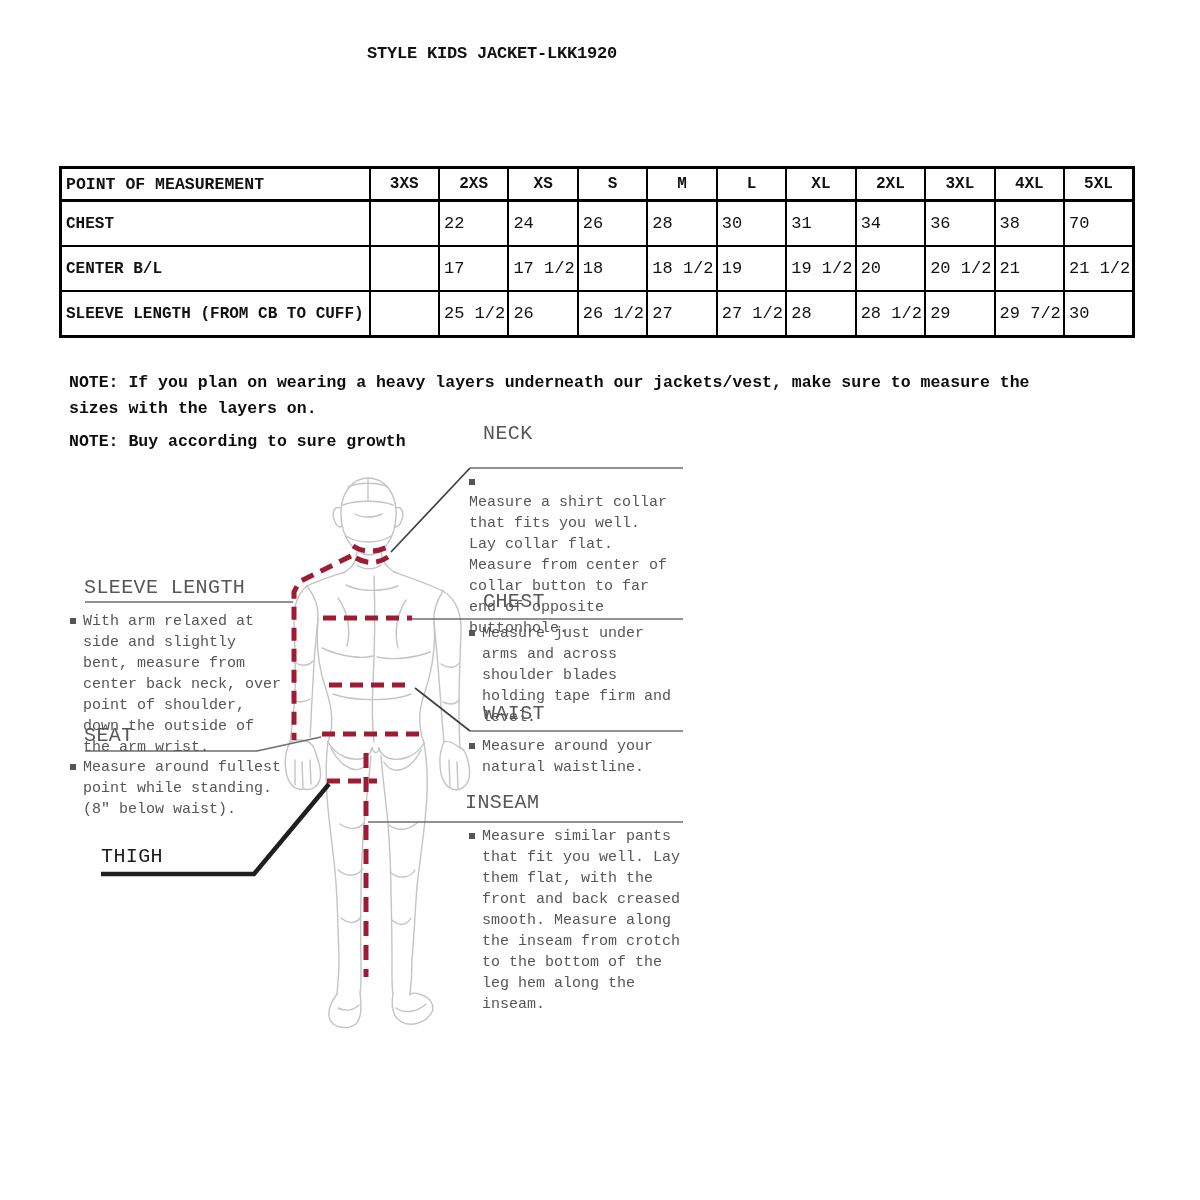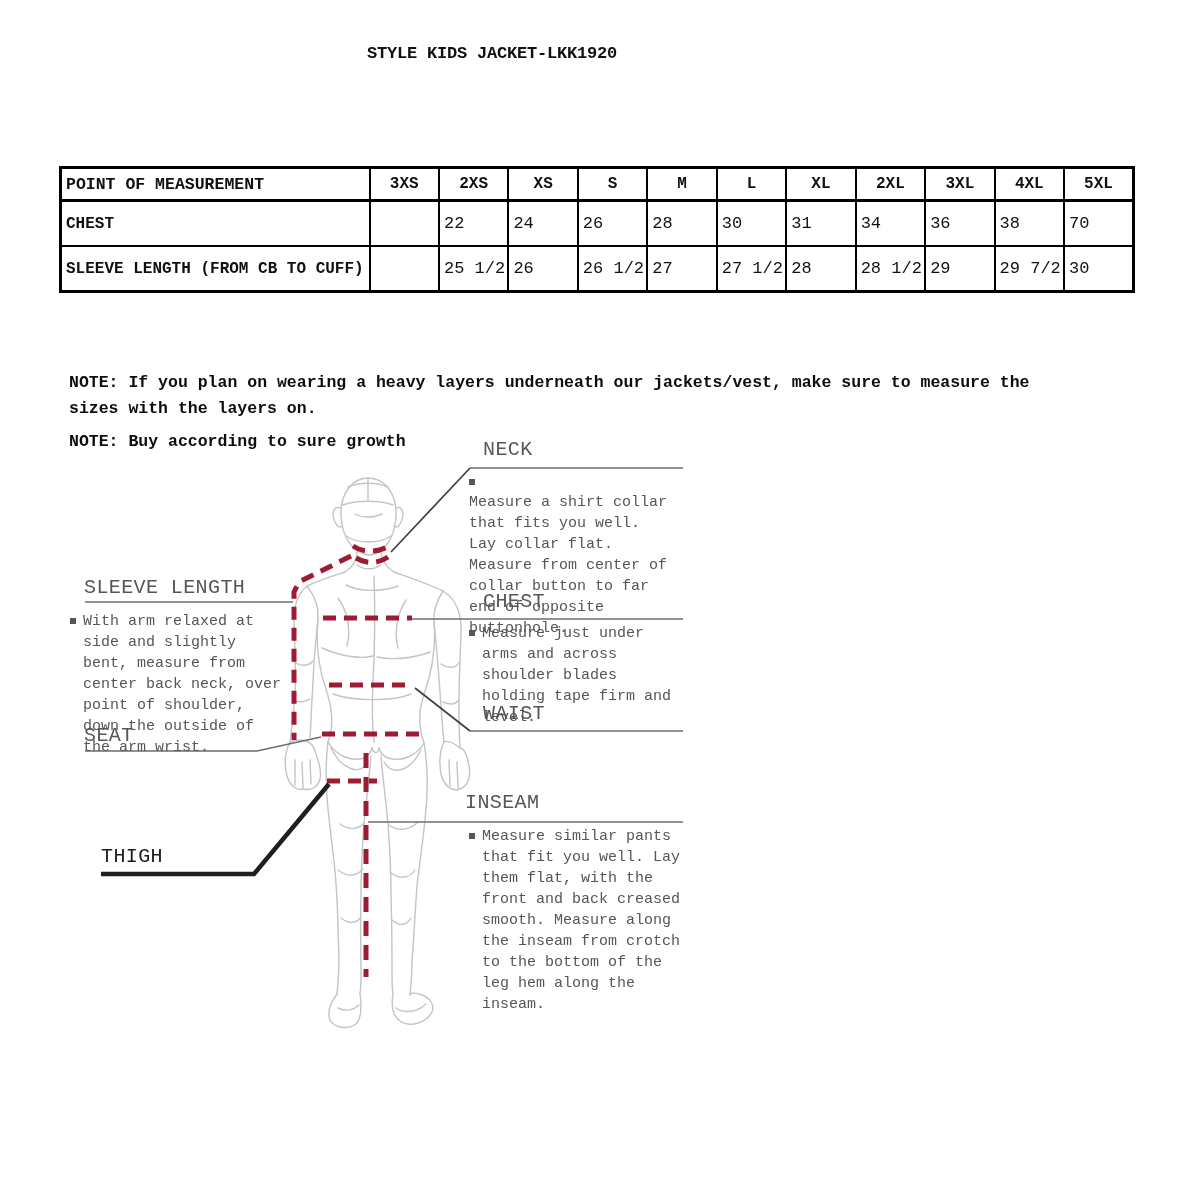--- a/index.html
+++ b/index.html
@@ -31,21 +31,21 @@
   
   .diagram-svg{position:absolute;left:0;top:430px;width:1200px;height:640px;}
   .dg-heading{position:absolute;font-size:20px;color:#55565a;letter-spacing:0.4px;white-space:nowrap;}
   .dg-heading.dark{color:#1b1b1b;}
   .dg-text{position:absolute;display:flex;gap:7px;font-size:15px;line-height:21px;color:#55565a;}
   .dg-text .body{width:200px;}
   .sq{flex:0 0 auto;width:6px;height:6px;background:#55565a;margin-top:7px;}
   .thigh-text{position:absolute;font-size:16px;line-height:22px;color:#1b1b1b;width:200px;}
 
   
-  .h-neck{left:483px;top:438px;}      .t-neck{left:469px;top:472px;flex-direction:column;}
+  .h-neck{left:483px;top:422px;}      .t-neck{left:469px;top:472px;flex-direction:column;}
   .h-chest{left:483px;top:590px;}     .t-chest{left:469px;top:623px;}
   .h-waist{left:483px;top:702px;}     .t-waist{left:469px;top:736px;}
   .h-inseam{left:465px;top:791px;}    .t-inseam{left:469px;top:826px;}
   .h-sleeve{left:84px;top:576px;}     .t-sleeve{left:70px;top:611px;}
   .h-seat{left:84px;top:724px;}       .t-seat{left:70px;top:757px;}
   .h-thigh{left:101px;top:845px;}     .t-thigh{left:101px;top:884px;}
 </style>
 </head>
 <body>
 
@@ -81,20 +81,34 @@
         <td>22</td>
         <td>24</td>
         <td>26</td>
         <td>28</td>
         <td>30</td>
         <td>31</td>
         <td>34</td>
         <td>36</td>
         <td>38</td>
         <td>70</td>
+      </tr>
+      <tr>
+        <th>CENTER B/L</th>
+        <td></td>
+        <td>17</td>
+        <td>17 1/2</td>
+        <td>18</td>
+        <td>18 1/2</td>
+        <td>19</td>
+        <td>19 1/2</td>
+        <td>20</td>
+        <td>20 1/2</td>
+        <td>21</td>
+        <td>21 1/2</td>
       </tr>
       <tr>
         <th>SLEEVE LENGTH (FROM CB TO CUFF)</th>
         <td></td>
         <td>25 1/2</td>
         <td>26</td>
         <td>26 1/2</td>
         <td>27</td>
         <td>27 1/2</td>
         <td>28</td>
@@ -207,22 +221,30 @@
     <div class="body">With arm relaxed at side and slightly bent, measure from center back neck, over point of shoulder, down the outside of the arm wrist.</div>
   </div>
 
   <div class="dg-heading h-chest">CHEST</div>
   <div class="dg-text t-chest">
     <span class="sq"></span>
     <div class="body">Measure just under arms and across shoulder blades holding tape firm and level.</div>
   </div>
 
   <div class="dg-heading h-seat">SEAT</div>
+  <div class="dg-text t-seat">
+    <span class="sq"></span>
+    <div class="body">Measure around fullest point while standing. (8" below waist).</div>
+  </div>
 
   <div class="dg-heading h-waist">WAIST</div>
+  <div class="dg-text t-waist">
+    <span class="sq"></span>
+    <div class="body">Measure around your natural waistline.</div>
+  </div>
 
   <div class="dg-heading dark h-thigh">THIGH</div>
 
   <div class="dg-heading h-inseam">INSEAM</div>
   <div class="dg-text t-inseam">
     <span class="sq"></span>
     <div class="body">Measure similar pants that fit you well. Lay them flat, with the front and back creased smooth. Measure along the inseam from crotch to the bottom of the leg hem along the inseam.</div>
   </div>
 
 </div>

